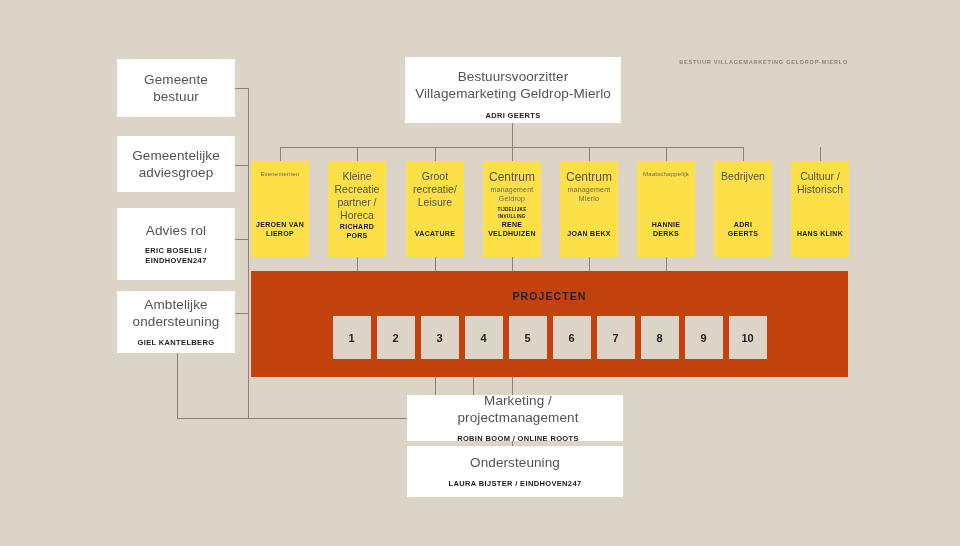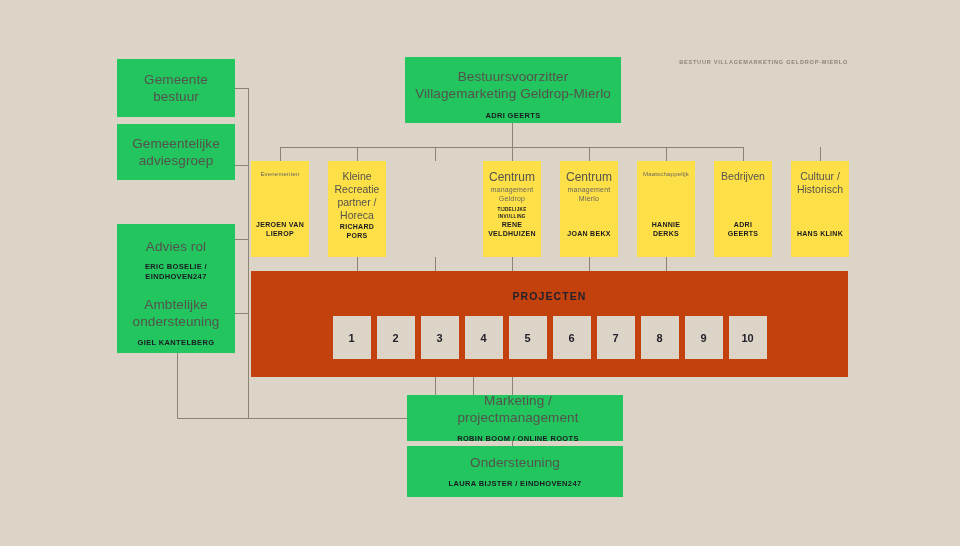--- a/index.html
+++ b/index.html
@@ -30,21 +30,21 @@
   
   .box {
     position: absolute;
     box-sizing: border-box;
     display: flex;
     flex-direction: column;
     align-items: center;
     justify-content: center;
     text-align: center;
   }
-  .box-white { background: #22c55e; }
+  .box-white { background: #ffffff; }
   .box-cream { background: #fde047; }
 
   .title-lg {
     color: #55524d;
     font-size: 13.5px;
     line-height: 17px;
     font-weight: 400;
     letter-spacing: .1px;
   }
   .title-md {
@@ -223,25 +223,25 @@
   <div class="ln v" style="left:435px; top:377px; height:18px;"></div>
   <div class="ln v" style="left:473px; top:377px; height:18px;"></div>
   <div class="ln v" style="left:512px; top:377px; height:18px;"></div>
 
   <div class="ln v" style="left:512px; top:441px; height:5px;"></div>
 
   <div class="box box-white left-box" style="top:59px; height:58px;">
     <div class="title-lg">Gemeente bestuur</div>
   </div>
 
-  <div class="box box-white left-box" style="top:124px; height:56px;">
+  <div class="box box-white left-box" style="top:136px; height:56px;">
     <div class="title-lg">Gemeentelijke adviesgroep</div>
   </div>
 
-  <div class="box box-white left-box" style="top:224px; height:72px;">
+  <div class="box box-white left-box" style="top:208px; height:72px;">
     <div class="title-lg">Advies rol</div>
     <div class="name" style="margin-top:7px;">ERIC BOSELIE / EINDHOVEN247</div>
   </div>
 
   <div class="box box-white left-box" style="top:291px; height:62px;">
     <div class="title-lg">Ambtelijke ondersteuning</div>
     <div class="name" style="margin-top:8px;">GIEL KANTELBERG</div>
   </div>
 
   <div class="box box-white" id="chair-box">
@@ -256,20 +256,26 @@
     </div>
   </div>
 
   <div class="box box-cream dept" style="left:328px;">
     <div class="dept-title title-sm">Kleine Recreatie partner / Horeca</div>
     <div class="dept-person">
       <div class="name-sm">RICHARD PORS</div>
     </div>
   </div>
 
+  <div class="box box-cream dept" style="left:406px;">
+    <div class="dept-title title-sm">Groot recreatie/ Leisure</div>
+    <div class="dept-person">
+      <div class="name-sm">VACATURE</div>
+    </div>
+  </div>
 
   <div class="box box-cream dept" style="left:483px;">
     <div class="dept-title">
       <div class="title-md">Centrum</div>
       <div class="title-xs" style="font-size:7px; line-height:9px;">management Geldrop</div>
     </div>
     <div class="dept-person">
       <div class="tag-xs">TIJDELIJKE INVULLING</div>
       <div class="name-sm">RENE VELDHUIZEN</div>
     </div>

